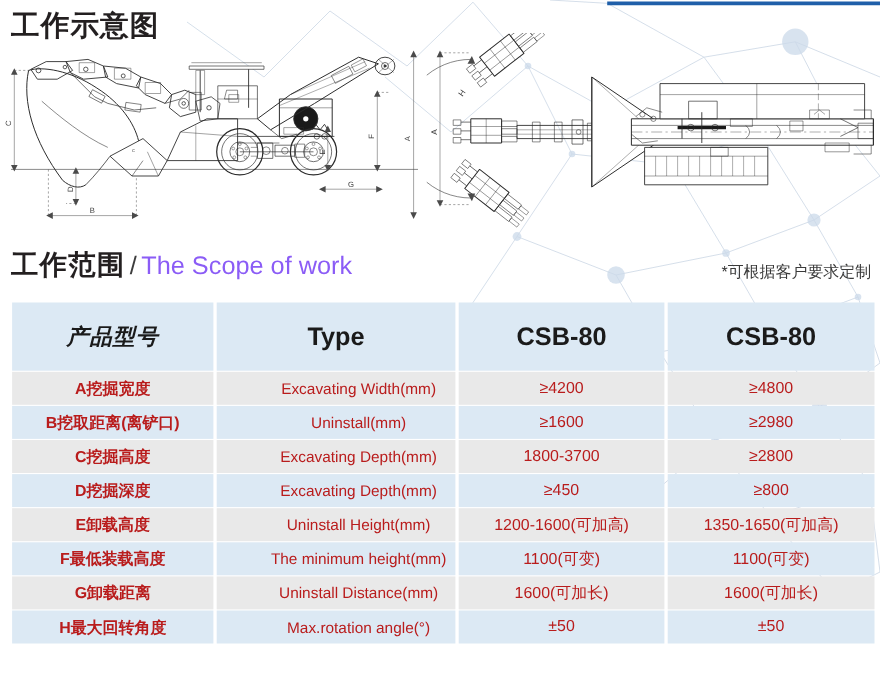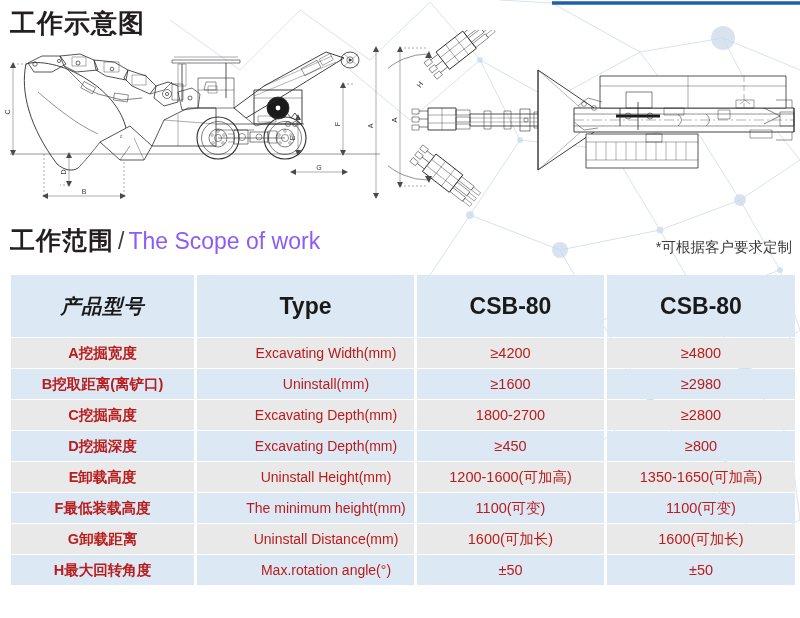--- a/index.html
+++ b/index.html
@@ -541,21 +541,21 @@
       </tr>
       <tr class="row-blue">
         <td class="cell-label">B挖取距离(离铲口)</td>
         <td class="cell-en">Uninstall(mm)</td>
         <td class="cell-val">≥1600</td>
         <td class="cell-val">≥2980</td>
       </tr>
       <tr class="row-gray">
         <td class="cell-label">C挖掘高度</td>
         <td class="cell-en">Excavating Depth(mm)</td>
-        <td class="cell-val">1800-2700</td>
+        <td class="cell-val">1800-3700</td>
         <td class="cell-val">≥2800</td>
       </tr>
       <tr class="row-blue">
         <td class="cell-label">D挖掘深度</td>
         <td class="cell-en">Excavating Depth(mm)</td>
         <td class="cell-val">≥450</td>
         <td class="cell-val">≥800</td>
       </tr>
       <tr class="row-gray">
         <td class="cell-label">E卸载高度</td>

